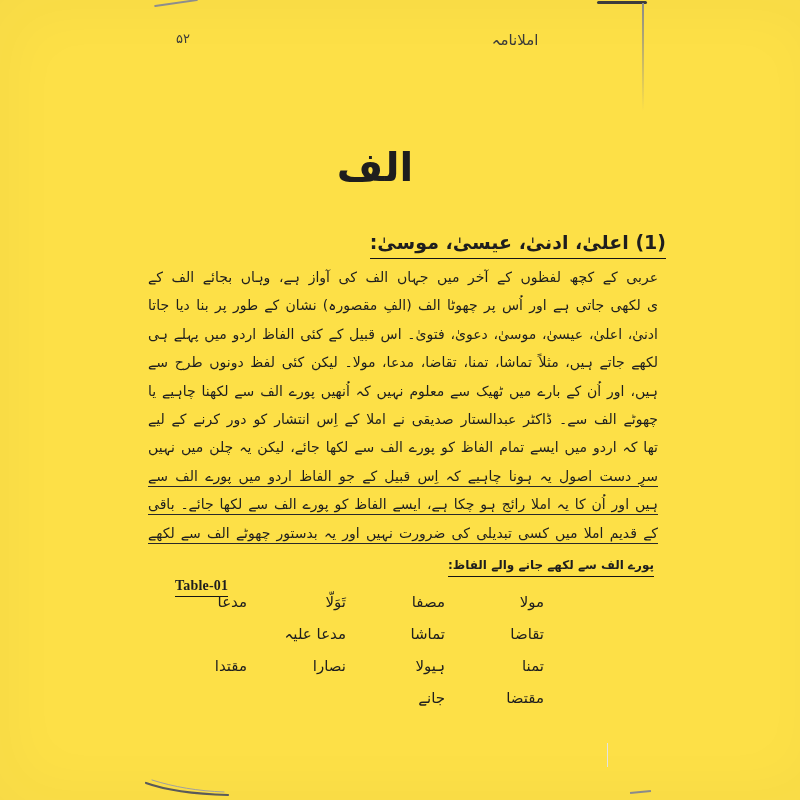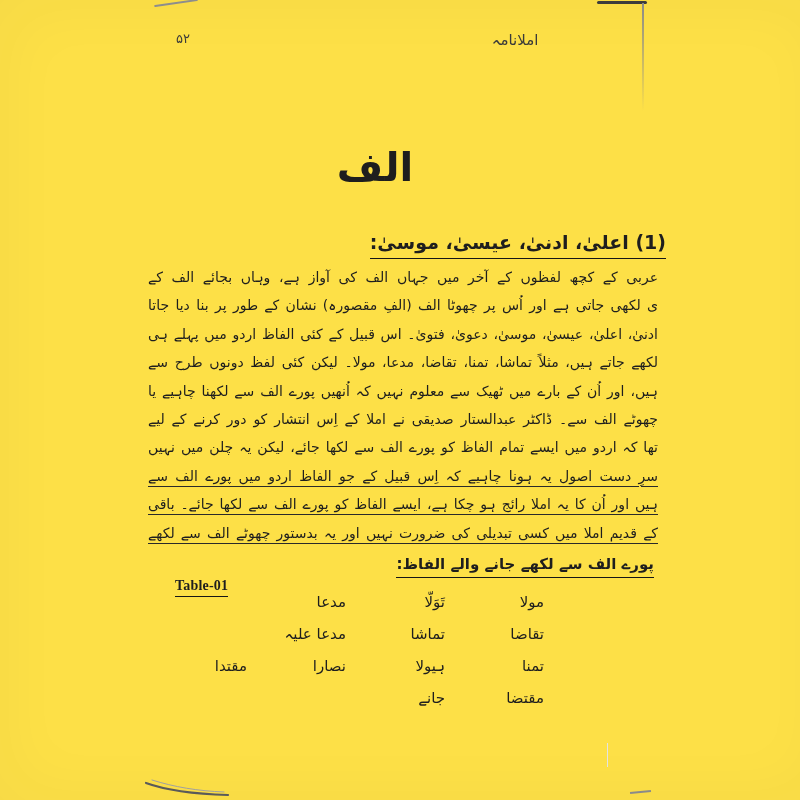--- a/index.html
+++ b/index.html
@@ -24,21 +24,21 @@
   .para{position:absolute;left:148px;top:253px;width:510px;direction:rtl;margin-top:10px;}
   .line{height:28.4px;line-height:28.4px;font-size:14px;overflow:hidden;
     text-align:justify;text-align-last:justify;word-spacing:1px;}
   .line.u{text-decoration:underline;text-underline-offset:5px;
     text-decoration-thickness:1.2px;text-decoration-color:#2a2a2a;}
   
   .table-label{position:absolute;left:175px;top:558px;
     font-family:"Liberation Serif",serif;font-weight:bold;font-size:14px;
     border-bottom:1.6px solid #161616;padding-bottom:2px;letter-spacing:.2px;margin-top:20px;}
   .table-caption{position:absolute;right:170px;top:554px;direction:rtl;text-align:right;}
-  .table-caption span{display:inline-block;font-size:15px;font-weight:bold;
+  .table-caption span{display:inline-block;font-size:12px;font-weight:bold;
     border-bottom:1.5px solid #161616;padding-bottom:4px;}
   
   .word-table{position:absolute;left:148px;top:586px;width:396px;direction:rtl;}
   .trow{display:flex;height:32px;}
   .tcell{flex:0 0 99px;text-align:right;font-size:15px;line-height:32px;white-space:nowrap;}
   
   .art-top-line{position:absolute;left:597px;top:1px;width:50px;height:2.5px;
     background:#3c3c3c;border-radius:2px;}
   .art-edge-vert{position:absolute;left:642px;top:3px;width:1.5px;height:108px;
     background:linear-gradient(#8a8a8a,rgba(150,150,150,0));}
@@ -77,20 +77,21 @@
   </div>
 
   <div class="table-label">Table-01</div>
   <div class="table-caption">
     <span>پورے الف سے لکھے جانے والے الفاظ:</span>
   </div>
 
   <div class="word-table">
     <div class="trow">
       <span class="tcell">مولا</span>
+      <span class="tcell">مصفا</span>
       <span class="tcell">تَوَلّا</span>
       <span class="tcell">مدعا</span>
     </div>
     <div class="trow">
       <span class="tcell">تقاضا</span>
       <span class="tcell">تماشا</span>
       <span class="tcell">مدعا علیہ</span>
     </div>
     <div class="trow">
       <span class="tcell">تمنا</span>

